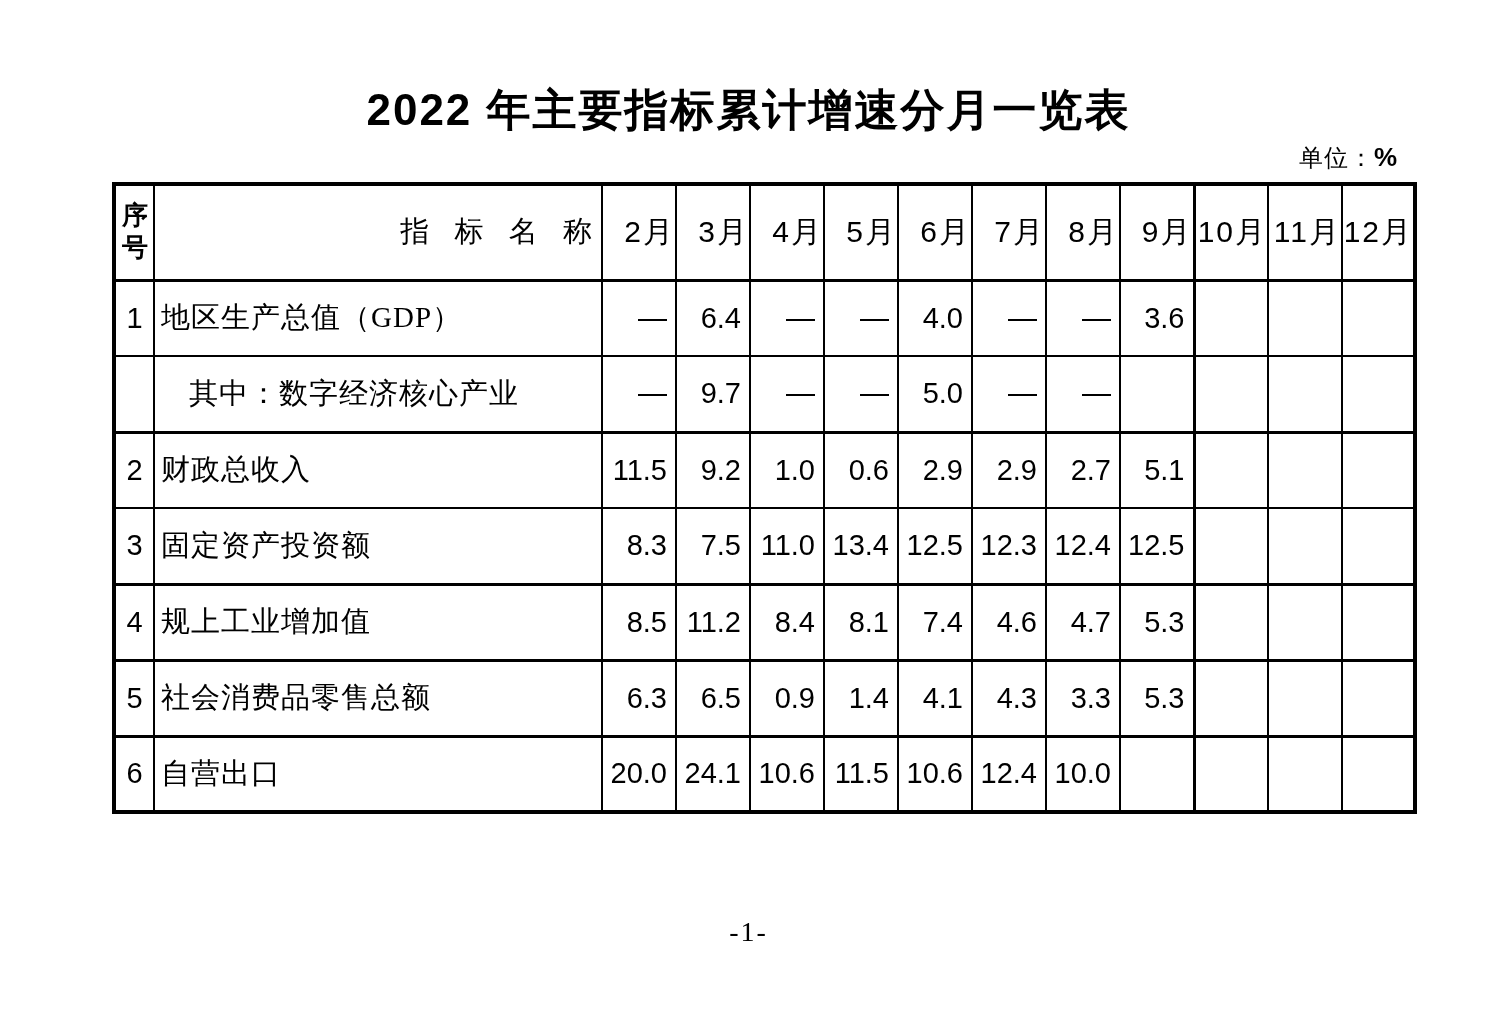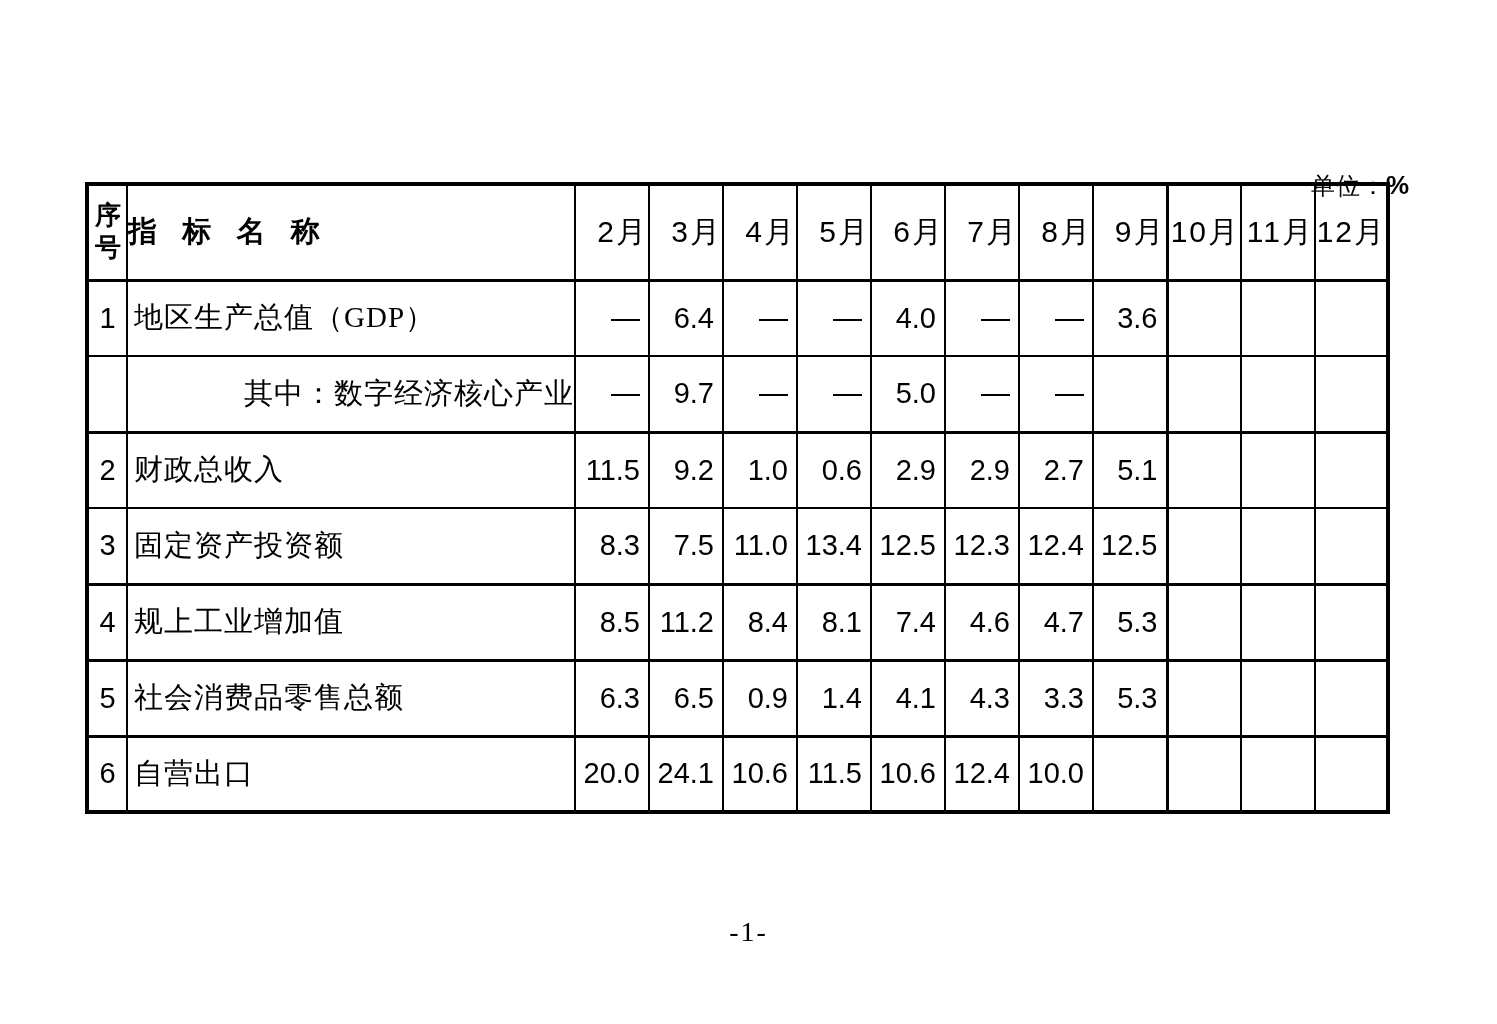--- a/index.html
+++ b/index.html
@@ -14,35 +14,34 @@
     text-align: center;
     font-family: "Liberation Sans", sans-serif;
     font-size: 44px;
     font-weight: bold;
     letter-spacing: 2px;
     line-height: 1;
   }
 
   .unit-label {
     position: absolute;
-    top: 142px; right: 87px;
+    top: 142px; right: 99px;
     font-size: 24px;
     line-height: 1.2;
     letter-spacing: 1px;
-    margin-top: 28px;
   }
   .unit-label .pct {
     font-family: "Liberation Sans", sans-serif;
     font-weight: bold;
     font-size: 26px;
   }
 
   table.indicators {
     position: absolute;
-    left: 85px; top: 182px;
+    left: 112px; top: 182px;
     width: 1301px;
     table-layout: fixed;
     border-collapse: collapse;
     border: 4px solid #000;
   }
   .indicators th, .indicators td {
     border: 2px solid #000;
     vertical-align: middle;
     overflow: hidden;
   }
@@ -56,22 +55,22 @@
   th.seq-h {
     font-size: 26px;
     font-weight: bold;
     word-break: break-all;
     line-height: 1.25;
     text-align: center;
     padding: 0 6px;
   }
   th.ind-h {
     font-size: 29px;
-    font-weight: bold;
-    text-align: left;
+    font-weight: normal;
+    text-align: right;
     letter-spacing: 9px;
     white-space: pre;
     margin-left: 12px;
   }
   th.month-h {
     font-family: "Liberation Sans", sans-serif;
     font-size: 30px;
     font-weight: normal;
     text-align: right;
     letter-spacing: 2px;
@@ -84,21 +83,21 @@
     text-align: center;
   }
   td.ind {
     font-size: 29px;
     text-align: left;
     padding-left: 6px;
     white-space: nowrap;
     letter-spacing: 1px;
     margin-left: 8px;
   }
-  tr.indent td.ind { padding-left: 34px; text-align: right; }
+  tr.indent td.ind { padding-left: 34px; }
   td.num {
     font-family: "Liberation Sans", sans-serif;
     font-size: 29px;
     text-align: right;
     padding-right: 8px;
     white-space: nowrap;
   }
 
   .page-number {
     position: absolute;
@@ -106,20 +105,21 @@
     text-align: center;
     font-size: 28px;
     letter-spacing: 2px;
   }
 </style>
 </head>
 <body>
 
 <div class="page">
 
+  <div class="doc-title">2022 年主要指标累计增速分月一览表</div>
 
   <div class="unit-label"><span>单位：</span><span class="pct">%</span></div>
 
   <table class="indicators">
     <colgroup>
       <col style="width:40px">
       <col style="width:448px">
       <col style="width:74px">
         <col style="width:74px">
         <col style="width:74px">

